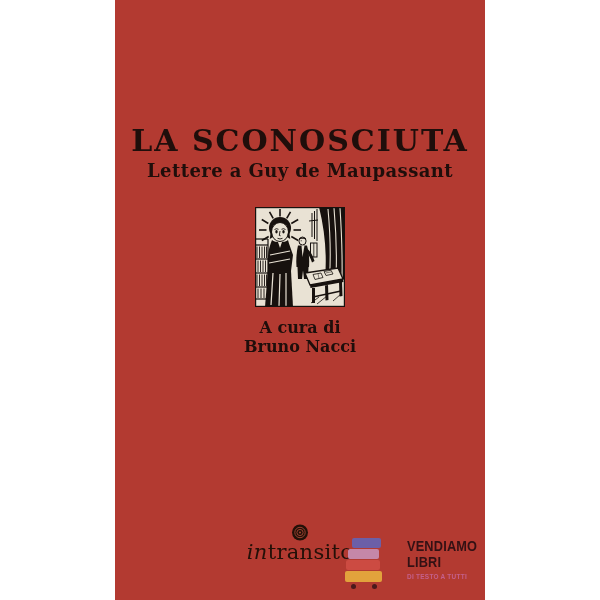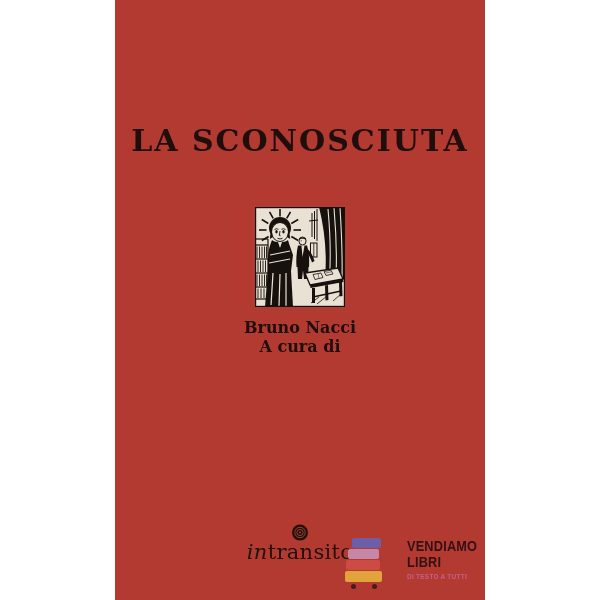--- a/index.html
+++ b/index.html
@@ -39,20 +39,21 @@
   .vtag{margin-top:3px;font-family:"Liberation Sans",sans-serif;font-weight:700;font-size:7px;line-height:8px;
          letter-spacing:0.3px;color:var(--badge-tagline);transform:scaleX(0.92);transform-origin:left top;white-space:nowrap;}
 </style>
 </head>
 <body>
 
 <div class="page">
   <div class="cover">
 
     <h1 class="title">LA SCONOSCIUTA</h1>
+    <h2 class="subtitle">Lettere a Guy de Maupassant</h2>
 
     <div class="illustration">
       <svg width="90" height="100" viewBox="0 0 90 100" xmlns="http://www.w3.org/2000/svg">
         <rect width="90" height="100" fill="var(--illustration-bg)"></rect>
 
         <g stroke="var(--illustration-ink)" stroke-width="1.6">
           <line x1="25" y1="9.5" x2="25" y2="2"></line>
           <line x1="31.7" y1="11.3" x2="35.5" y2="4.8"></line>
           <line x1="36.3" y1="16.5" x2="43.2" y2="12.5"></line>
           <line x1="38.5" y1="23" x2="46" y2="23"></line>
@@ -155,22 +156,22 @@
         <g stroke="var(--illustration-ink)" stroke-width="0.8">
           <line x1="56" y1="96" x2="64" y2="90"></line>
           <line x1="62" y1="97" x2="72" y2="89"></line>
           <line x1="78" y1="94" x2="86" y2="87"></line>
         </g>
         <rect x="0.6" y="0.6" width="88.8" height="98.8" fill="none" stroke="var(--illustration-ink)" stroke-width="1.2"></rect>
       </svg>
     </div>
 
     <div class="curator">
+      <div>A cura di</div>
       <div>Bruno Nacci</div>
-      <div>A cura di</div>
     </div>
 
     <div class="pub-icon">
       <svg width="17" height="17" viewBox="0 0 17 17" xmlns="http://www.w3.org/2000/svg">
         <circle cx="8.5" cy="8.5" r="8" fill="var(--logo-ink)"></circle>
         <circle cx="8.5" cy="8.5" r="5.2" fill="none" stroke="#99402f" stroke-width="1"></circle>
         <circle cx="8.5" cy="8.5" r="3.1" fill="none" stroke="#99402f" stroke-width="1"></circle>
         <circle cx="8.5" cy="8.5" r="1.1" fill="#99402f"></circle>
       </svg>
     </div>

